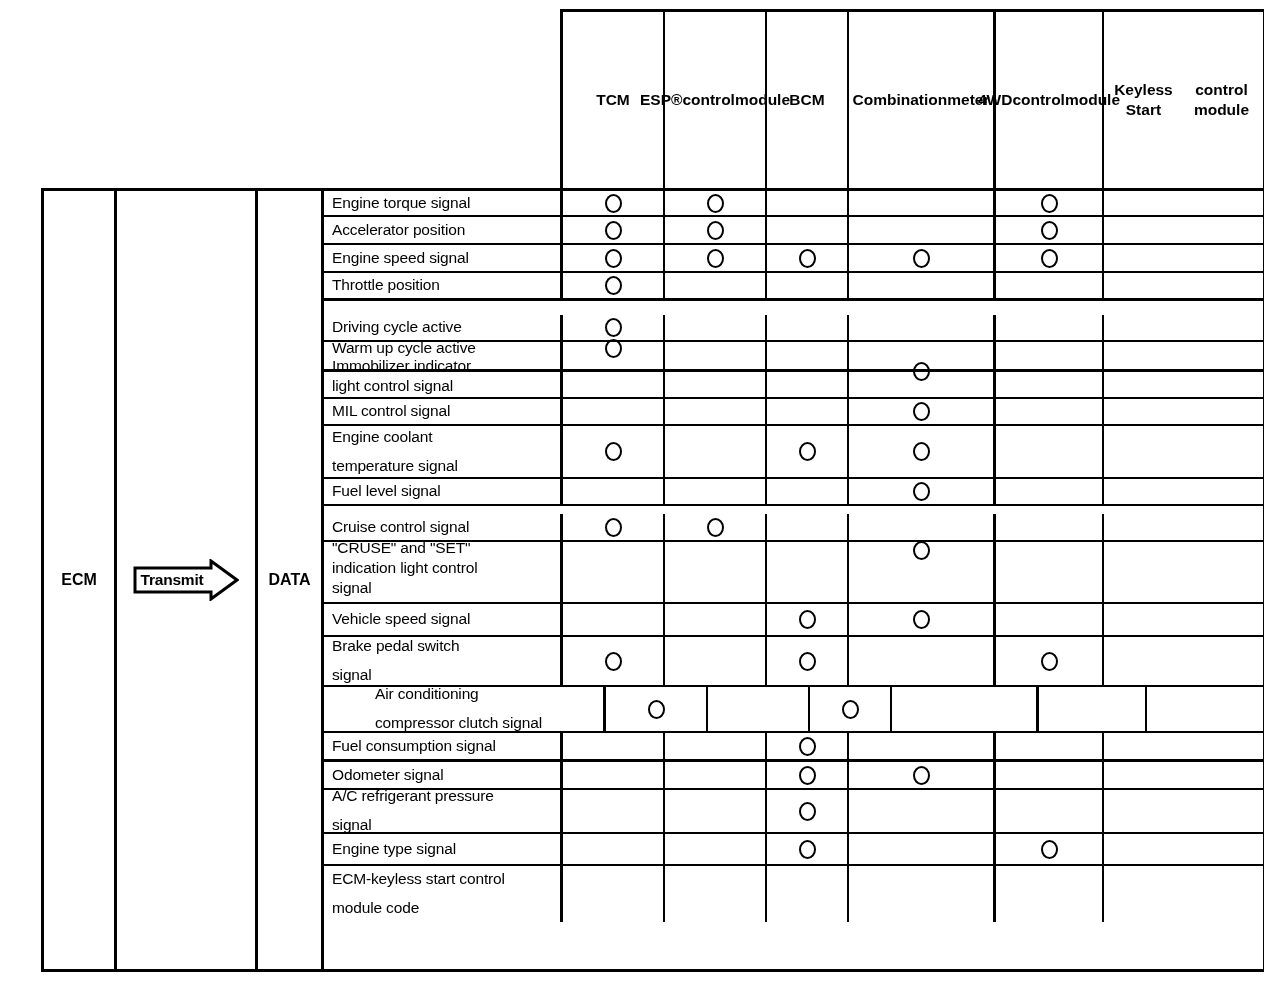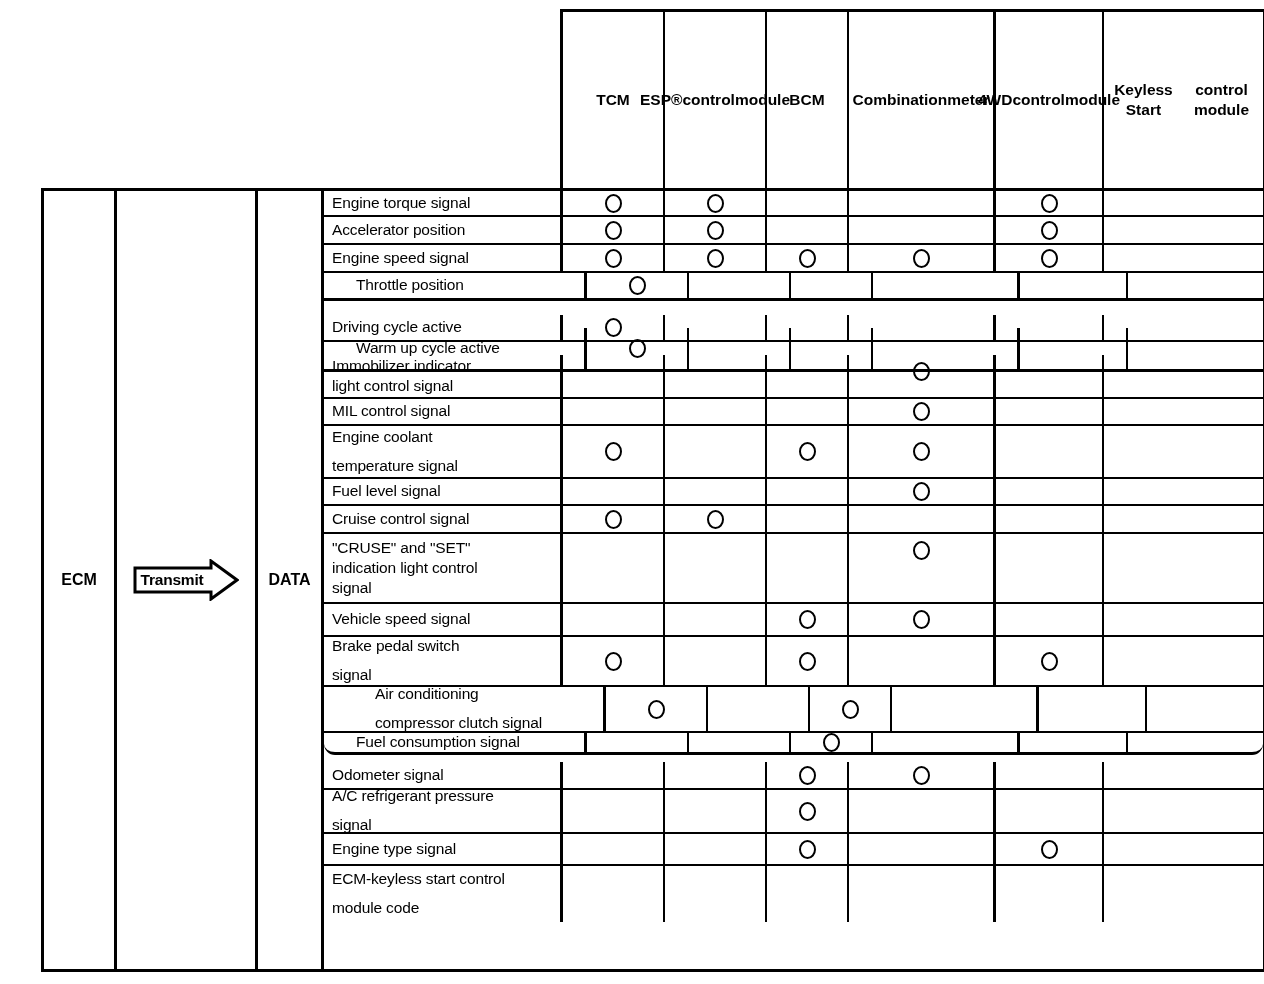--- a/index.html
+++ b/index.html
@@ -155,21 +155,21 @@
     margin-left: -8.5px;
     border: 2.6px solid #000;
     border-radius: 50%;
     box-sizing: border-box;
   }
   .circ.top   { top: 7px; }
   .circ.mid   { top: 50%; margin-top: -9.5px; }
 
   
   .rsep-thin  { border-bottom: 2px solid #000; }
-  .rsep-thick { border-bottom: 3px solid #000; padding-left: 24px; }
+  .rsep-thick { border-bottom: 3px solid #000; }
   .row.last   { border-bottom: none; }
 </style>
 </head>
 <body>
 
 <div id="sheet">
 
   <div id="header-band">
       <div class="hcell" style="width: 102px; flex: 0 0 102px;">
         <div>TCM</div>
@@ -382,21 +382,21 @@
           </div>
           <div class="mk c0"></div>
           <div class="mk c1"></div>
           <div class="mk c2"></div>
           <div class="mk c3 heavy">
             <span class="circ mid"></span>
           </div>
           <div class="mk c4"></div>
           <div class="mk c5"></div>
         </div>
-        <div class="row rsep-thin" style="top: 315px; height: 28px; text-align: center;">
+        <div class="row rsep-thin" style="top: 323px; height: 28px; text-align: center;">
           <div class="sig">
             <div>
               <div>Cruise control signal</div>
             </div>
           </div>
           <div class="mk c0">
             <span class="circ mid"></span>
           </div>
           <div class="mk c1">
             <span class="circ mid"></span>
@@ -471,21 +471,21 @@
             <span class="circ mid"></span>
           </div>
           <div class="mk c1"></div>
           <div class="mk c2">
             <span class="circ mid"></span>
           </div>
           <div class="mk c3 heavy"></div>
           <div class="mk c4"></div>
           <div class="mk c5"></div>
         </div>
-        <div class="row rsep-thick" style="top: 542px; height: 22px; border-radius: 14px;">
+        <div class="row rsep-thick" style="top: 542px; height: 29px;">
           <div class="sig">
             <div>
               <div>Fuel consumption signal</div>
             </div>
           </div>
           <div class="mk c0"></div>
           <div class="mk c1"></div>
           <div class="mk c2">
             <span class="circ mid"></span>
           </div>

